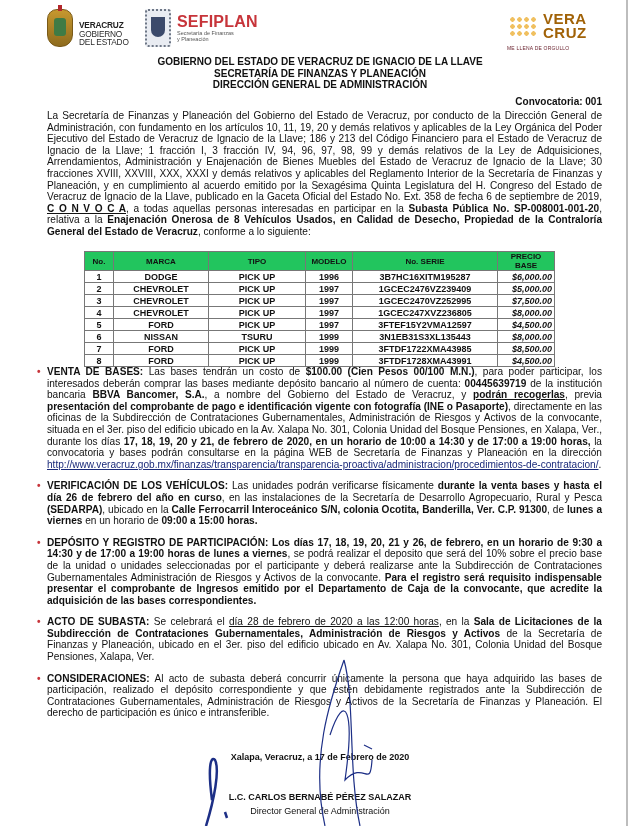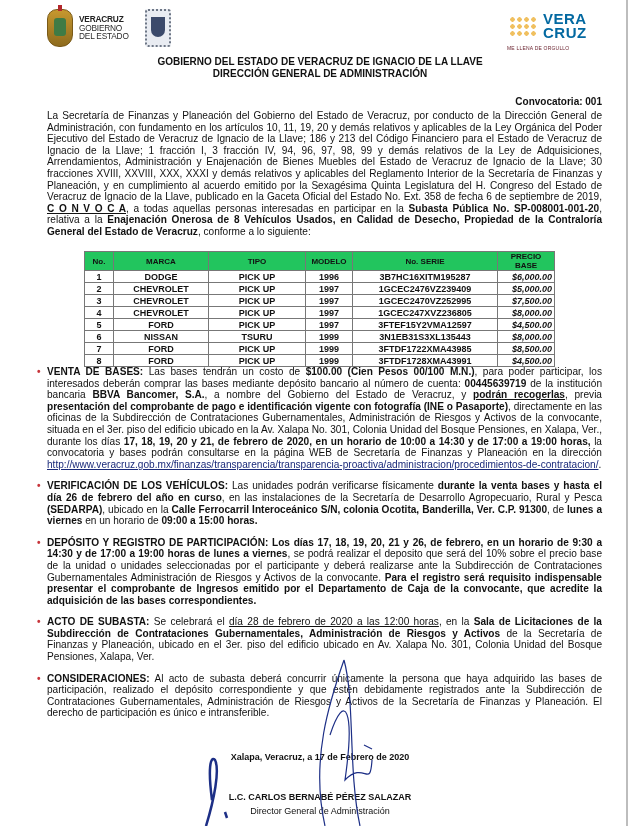--- a/index.html
+++ b/index.html
@@ -1,33 +1,33 @@
 <!DOCTYPE html>
 <html><head>
 <meta charset="utf-8">
 <style>
   html,body{margin:0;padding:0;background:#fff;}
   body{width:640px;height:826px;position:relative;overflow:hidden;font-family:"Liberation Sans",sans-serif;color:#111;}
   .vline{position:absolute;left:626px;top:0;width:2px;height:826px;background:#bdbdbd;}
   
-  .logo-left{position:absolute;left:47px;top:9px;display:flex;align-items:center;}
+  .logo-left{position:absolute;left:47px;top:9px;display:flex;align-items:flex-end;}
   .escudo{width:24px;height:36px;border-radius:10px 10px 12px 12px;background:linear-gradient(#c7982f,#8e6b1e);position:relative;border:1px solid #7a5a18;}
   .escudo:before{content:"";position:absolute;left:6px;top:8px;width:12px;height:18px;background:#3f7b45;border-radius:3px;}
   .escudo:after{content:"";position:absolute;left:10px;top:-5px;width:4px;height:6px;background:#b3272b;}
   .vtxt{margin-left:6px;font-size:8.3px;line-height:8.6px;color:#2a2a2a;letter-spacing:-0.2px;}
   .vtxt b{display:block;font-weight:bold;color:#222;}
   .sef{position:absolute;left:145px;top:9px;display:flex;align-items:center;}
   .sef-shield{width:22px;height:34px;border:2px dotted #6d7685;border-radius:3px;background:#e9ecf2;position:relative;}
   .sef-shield:before{content:"";position:absolute;left:4px;top:6px;width:14px;height:20px;background:#3c4a6b;border-radius:0 0 7px 7px;}
   .sef-txt{margin-left:6px;}
   .sef-title{font-size:16px;font-weight:bold;color:#c7343a;letter-spacing:0.2px;line-height:16px;}
   .sef-sub{font-size:5.5px;color:#555;line-height:6.5px;}
   .logo-right{position:absolute;left:503px;top:12px;width:106px;}
   .pattern{position:absolute;left:6px;top:4px;width:28px;height:22px;background:radial-gradient(circle,#f0c060 2px,transparent 2.5px) 0 0/7px 7px;}
-  .vc-word{position:absolute;left:40px;top:0;font-size:15px;font-weight:bold;line-height:14px;color:#0369a1;letter-spacing:0.5px;}
+  .vc-word{position:absolute;left:40px;top:0;font-size:15px;font-weight:bold;line-height:14px;color:#a16207;letter-spacing:0.5px;}
   .vc-tag{position:absolute;left:4px;top:33px;font-size:5px;color:#6b2430;white-space:nowrap;letter-spacing:0.2px;}
   
   .titles{position:absolute;left:0;width:640px;top:56px;text-align:center;font-size:10px;font-weight:bold;line-height:11.5px;}
   .convoc{position:absolute;right:38px;top:96px;font-size:10px;font-weight:bold;}
   .body{position:absolute;left:47px;width:555px;font-size:10.1px;line-height:11.6px;text-align:justify;}
   .p1{top:110px;}
   
   table.veh{position:absolute;left:84px;top:251px;width:471px;border-collapse:collapse;font-size:9px;font-weight:bold;}
   table.veh th{background:#22c55e;color:#111;font-size:8px;padding:0 2px;height:9px;border:1px solid #777;}
   table.veh td{border:1px solid #777;text-align:center;height:11px;padding:0 2px;line-height:10px;}
@@ -49,33 +49,39 @@
   <div class="escudo"></div>
   <div class="vtxt">
     <b>VERACRUZ</b>
     <span>GOBIERNO</span><br>
     <span>DEL ESTADO</span>
   </div>
 </div>
 
 <div class="sef">
   <div class="sef-shield"></div>
+  <div class="sef-txt">
+    <div class="sef-title">SEFIPLAN</div>
+    <div class="sef-sub">Secretaría de Finanzas</div>
+    <div class="sef-sub">y Planeación</div>
+  </div>
 </div>
 
 <div class="logo-right">
   <div class="pattern"></div>
   <div class="vc-word">
     <div>VERA</div>
     <div>CRUZ</div>
   </div>
   <div class="vc-tag">ME LLENA DE ORGULLO</div>
 </div>
 
 <div class="titles">
   <div>GOBIERNO DEL ESTADO DE VERACRUZ DE IGNACIO DE LA LLAVE</div>
+  <div>SECRETARÍA DE FINANZAS Y PLANEACIÓN</div>
   <div>DIRECCIÓN GENERAL DE ADMINISTRACIÓN</div>
 </div>
 <div class="convoc">Convocatoria: 001</div>
 
 <div class="body p1"><span>La Secretaría de Finanzas y Planeación del Gobierno del Estado de Veracruz, por conducto de la Dirección General de Administración, con fundamento en los artículos 10, 11, 19, 20 y demás relativos y aplicables de la Ley Orgánica del Poder Ejecutivo del Estado de Veracruz de Ignacio de la Llave; 186 y 213 del Código Financiero para el Estado de Veracruz de Ignacio de la Llave; 1 fracción I, 3 fracción IV, 94, 96, 97, 98, 99 y demás relativos de la Ley de Adquisiciones, Arrendamientos, Administración y Enajenación de Bienes Muebles del Estado de Veracruz de Ignacio de la Llave; 30 fracciones XVIII, XXVIII, XXX, XXXI y demás relativos y aplicables del Reglamento Interior de la Secretaría de Finanzas y Planeación, y en cumplimiento al acuerdo emitido por la Sexagésima Quinta Legislatura del H. Congreso del Estado de Veracruz de Ignacio de la Llave, publicado en la Gaceta Oficial del Estado No. Ext. 358 de fecha 6 de septiembre de 2019, </span><b class="u">C O N V O C A</b><span>, a todas aquellas personas interesadas en participar en la </span><b>Subasta Pública No. SP-008001-001-20</b><span>, relativa a la </span><b>Enajenación Onerosa de 8 Vehículos Usados, en Calidad de Desecho, Propiedad de la Contraloría General del Estado de Veracruz</b><span>, conforme a lo siguiente:</span></div>
 
 <table class="veh">
   <thead>
     <tr>
       <th style="width:24px">No.</th>

